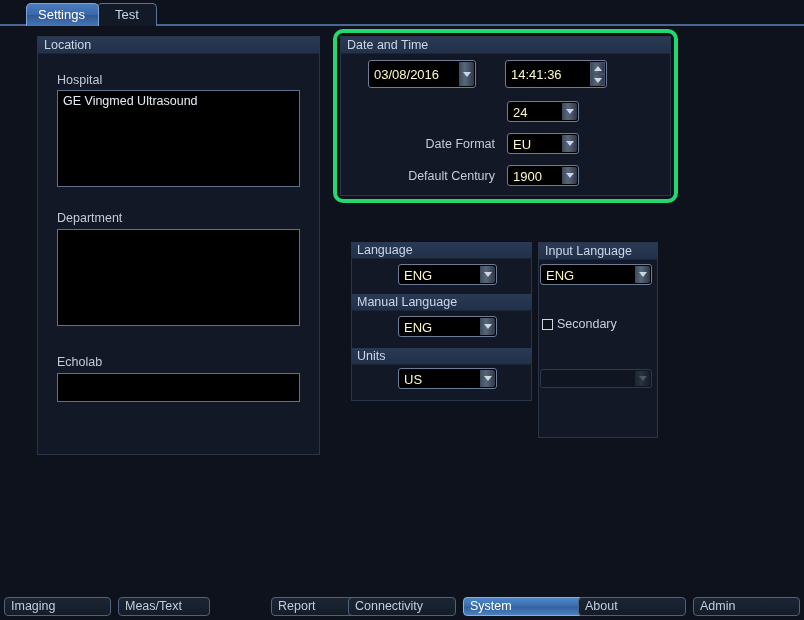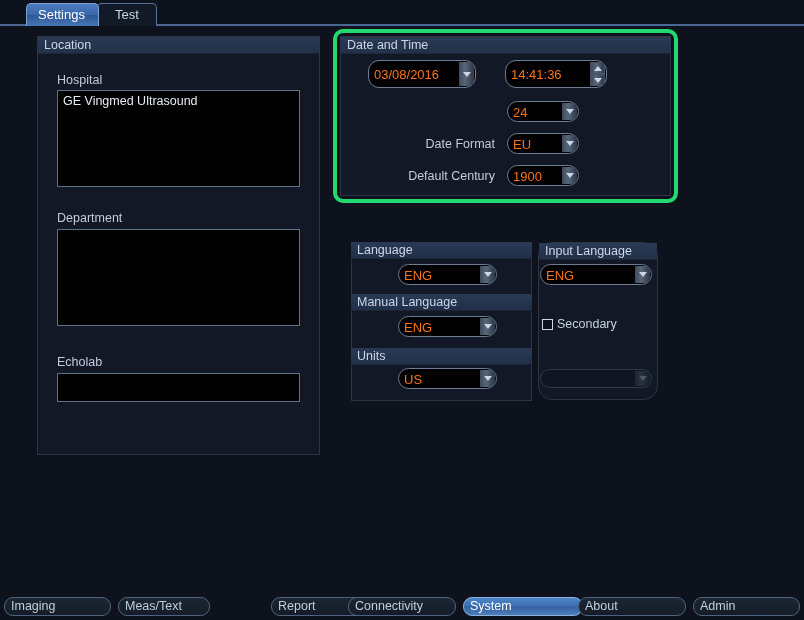--- a/index.html
+++ b/index.html
@@ -90,22 +90,22 @@
     font-size: 12.5px;
     padding: 3px 5px 16px 5px;
     overflow: hidden;
   }
 
   
   .combo {
     position: absolute;
     background: #000000;
     border: 1px solid #6d7d95;
-    border-radius: 11px;
-    color: #f97316;
+    border-radius: 3px;
+    color: #fef9c3;
     font-size: 13px;
     overflow: hidden;
   }
   .combo .val {
     position: absolute; left: 5px; top: 50%;
     transform: translateY(-50%);
     white-space: nowrap;
   }
   .combo .dropbtn {
     position: absolute; right: 1px; top: 1px; bottom: 1px;
@@ -164,21 +164,21 @@
   
   .bottombar {
     position: absolute; left: 0; top: 596px;
     width: 804px; height: 24px;
     background: #0d121c;
   }
   .btab {
     position: absolute; top: 1px;
     height: 19px;
     border: 1px solid #4e637f;
-    border-radius: 9px;
+    border-radius: 4px;
     background: linear-gradient(to bottom, #1b2533 0%, #141c28 100%);
     color: #c3cdda;
     font-size: 12.5px;
     line-height: 17px;
     padding-left: 6px;
     white-space: nowrap;
     overflow: hidden;
   }
   .btab.active {
     background: linear-gradient(to bottom, #4e86c8 0%, #3b6dae 48%, #33619f 52%, #4d7fbe 100%);
@@ -283,21 +283,21 @@
   <div class="panel" style="left:351px;top:348px;width:181px;height:18px;border:none;background:transparent;">
     <div class="panel-title">Units</div>
   </div>
   <div class="combo" style="left:398px;top:368px;width:99px;height:21px;">
     <span class="val">US</span>
     <span class="dropbtn">
       <span class="caret-down"></span>
     </span>
   </div>
 
-  <div class="panel" style="left:538px;top:242px;width:120px;height:158px;border-radius:14px;">
+  <div class="panel" style="left:538px;top:242px;width:120px;height:196px;">
     <div class="panel-title">Input Language</div>
   </div>
   <div class="combo" style="left:540px;top:264px;width:112px;height:21px;">
     <span class="val">ENG</span>
     <span class="dropbtn">
       <span class="caret-down"></span>
     </span>
   </div>
 
   <div class="checkrow" style="left:542px;top:317px;">

